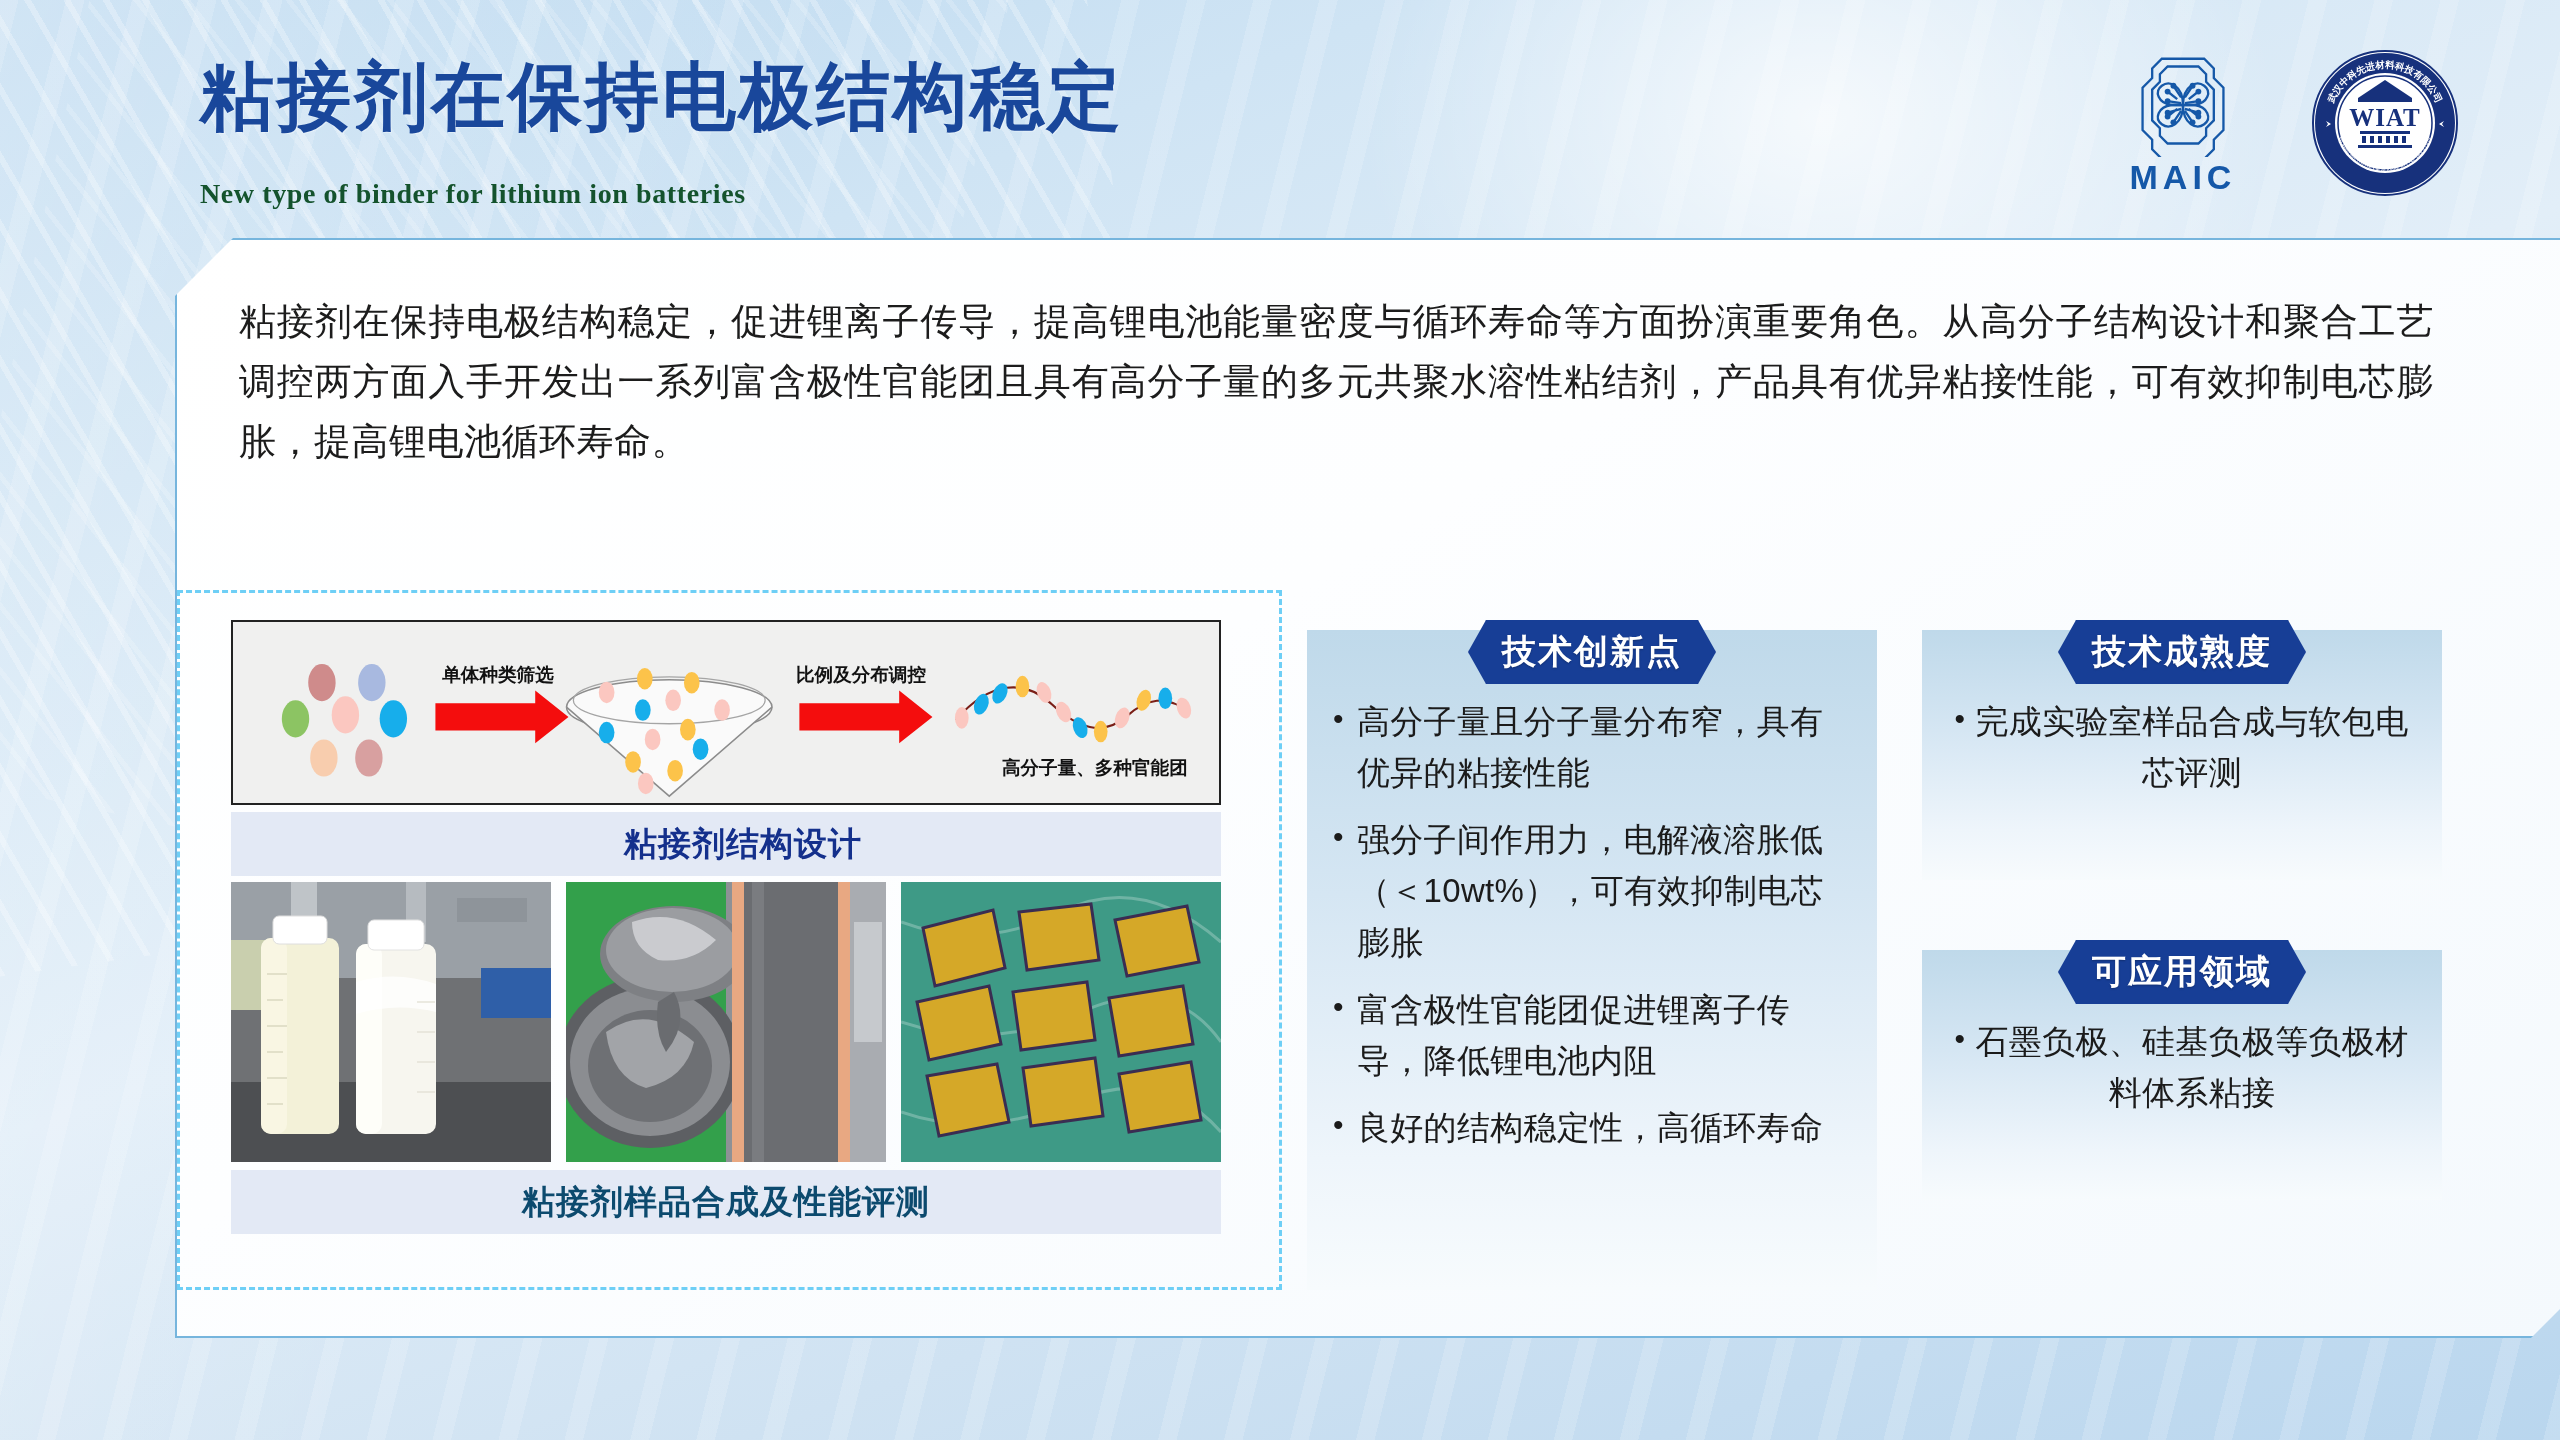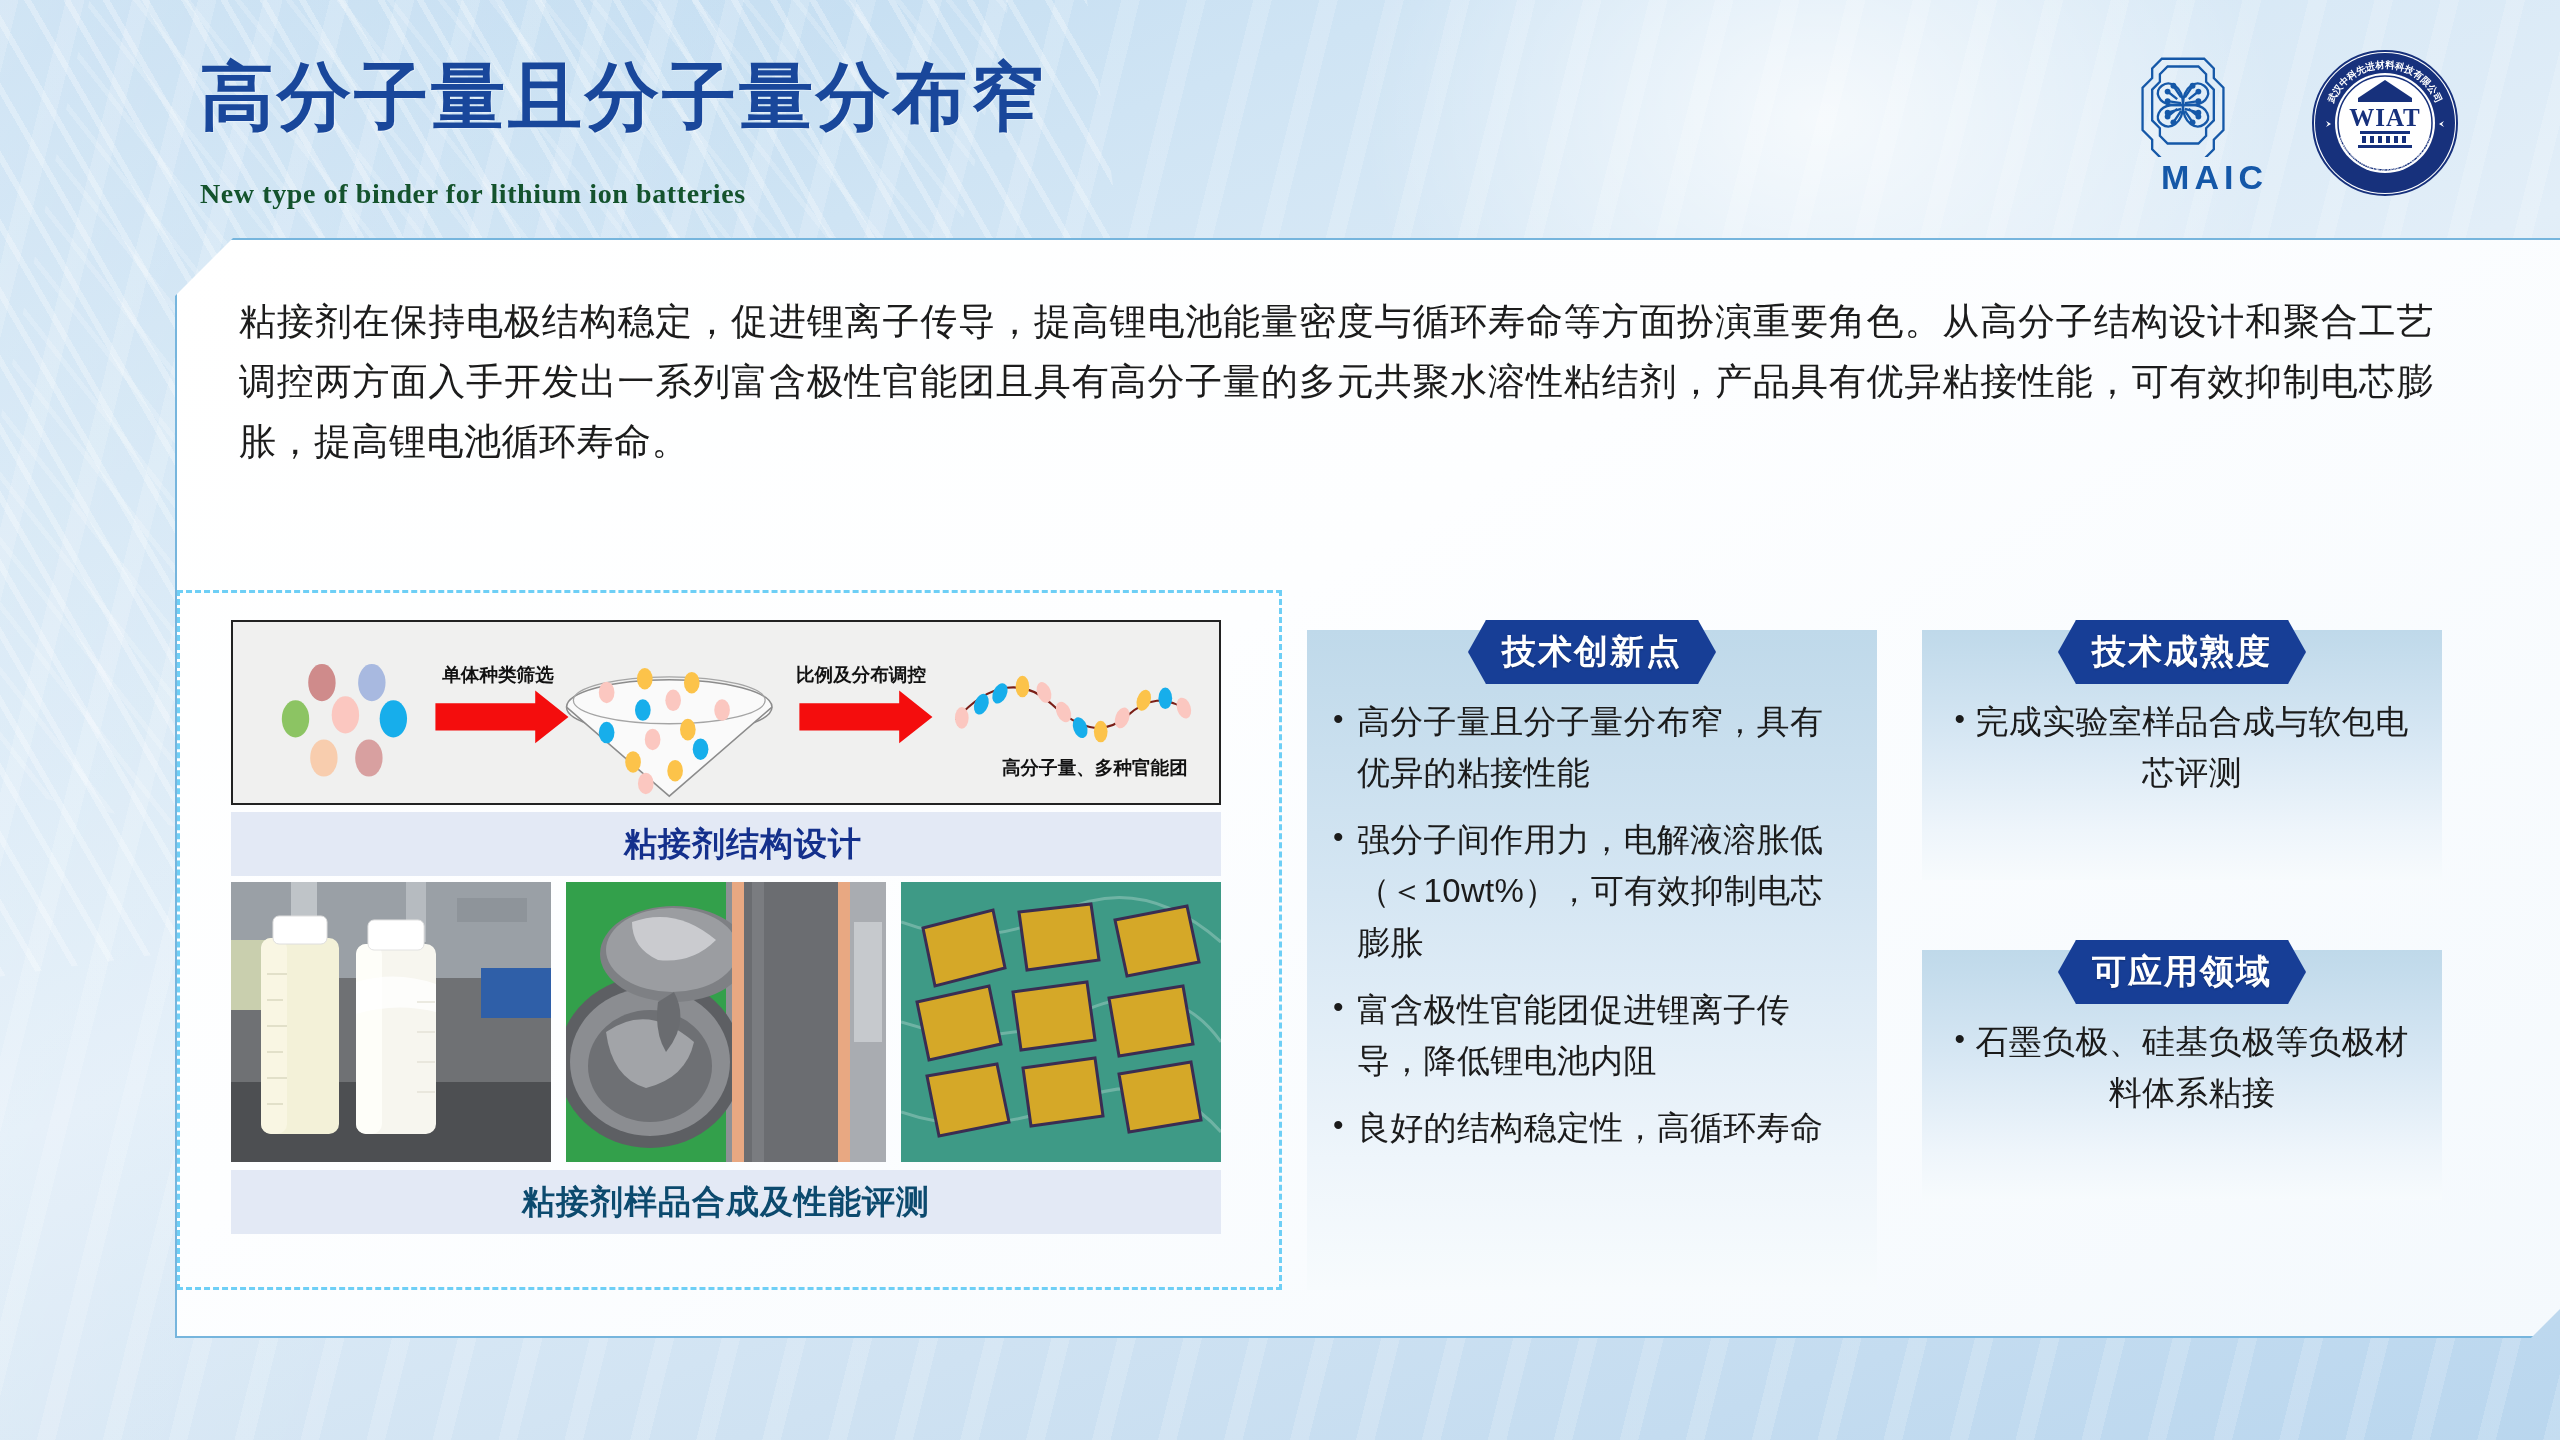--- a/index.html
+++ b/index.html
@@ -53,21 +53,21 @@
   }
   .title-en {
     position: absolute; left: 200px; top: 178px;
     font-family: "Liberation Serif", "DejaVu Serif", serif;
     font-size: 28px; font-weight: 700; letter-spacing: .6px;
     color: #14532d;
   }
   .logos { position: absolute; right: 100px; top: 48px; display: flex; align-items: center; gap: 42px; }
   .logo-maic { width: 170px; height: 140px; position: relative; }
   .logo-maic .maic-text {
-    position: absolute; left: 0; right: 0; bottom: -4px; text-align: right;
+    position: absolute; left: 0; right: 0; bottom: -4px; text-align: center;
     font-size: 34px; font-weight: 700; color: #1558A8; letter-spacing: 5px;
   }
   .logo-wiat { width: 150px; height: 150px; }
 
   
   .card {
     position: absolute; left: 175px; top: 238px; width: 2414px; height: 1100px;
     background: linear-gradient(150deg, #ffffff 0%, #fdfeff 40%, #f4f9fd 100%);
     border: 2px solid #76b5dd;
     clip-path: polygon(58px 0, 100% 0, 100% calc(100% - 58px), calc(100% - 58px) 100%, 0 100%, 0 58px);
@@ -134,21 +134,21 @@
 </style>
 </head>
 <body>
 
 <div class="bg-streaks"></div>
 <div class="bg-fan"></div>
 <div class="bg-fan2"></div>
 <div class="bg-glow"></div>
 
 <div class="header">
-  <div class="title-zh">高分子量且分子量分布窄</div>
+  <div class="title-zh">粘接剂在保持电极结构稳定</div>
   <div class="title-en">New type of binder for lithium ion batteries</div>
 
   <div class="logos">
 
     <div class="logo-maic">
       <svg viewBox="0 0 120 108" width="120" height="104" style="display:block;margin:0 auto;">
         <g fill="none" stroke="#1558A8" stroke-width="2.4">
           <path d="M38 6 h44 l10 10 v10 l10 10 v44 l-10 10 v10 l-10 10 h-44 l-10 -10 v-10 l-10 -10 v-44 l10 -10 v-10 z"></path>
           <path d="M44 14 h32 l8 8 v8 l8 8 v32 l-8 8 v8 l-8 8 h-32 l-8 -8 v-8 l-8 -8 v-32 l8 -8 v-8 z"></path>
           <path d="M60 54 C60 34 46 28 38 34 C30 40 34 52 48 54 Z"></path>

